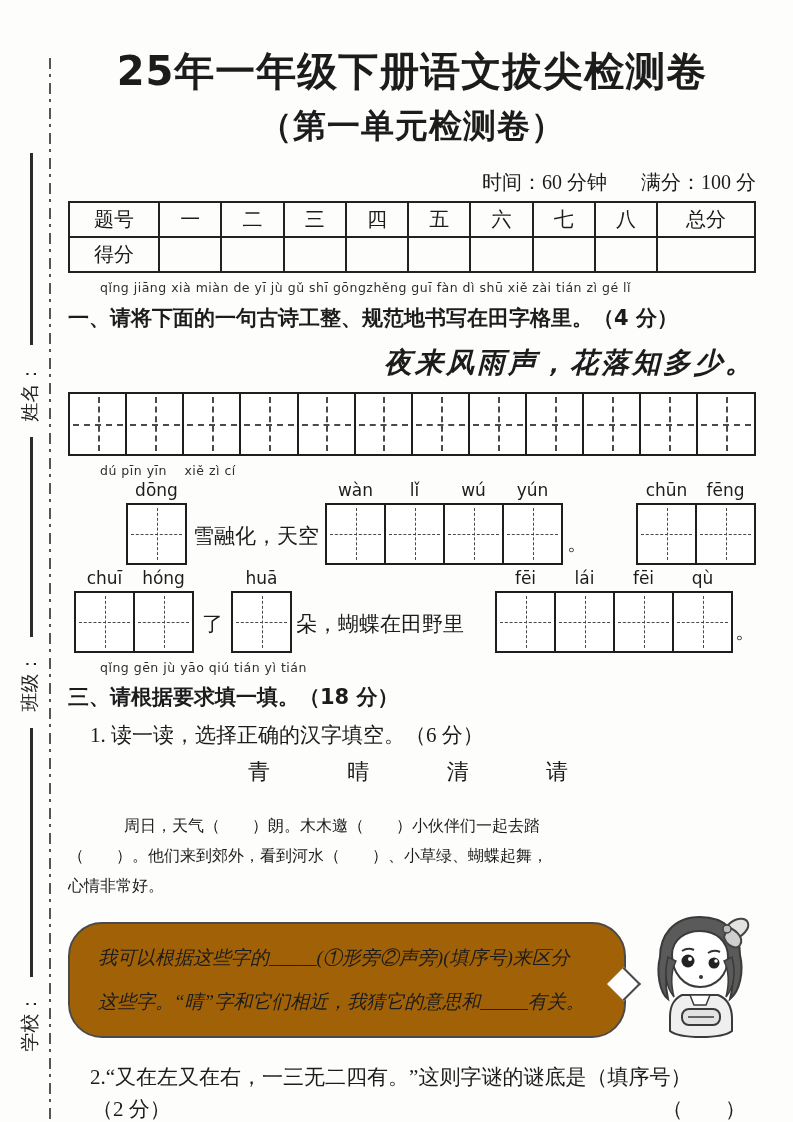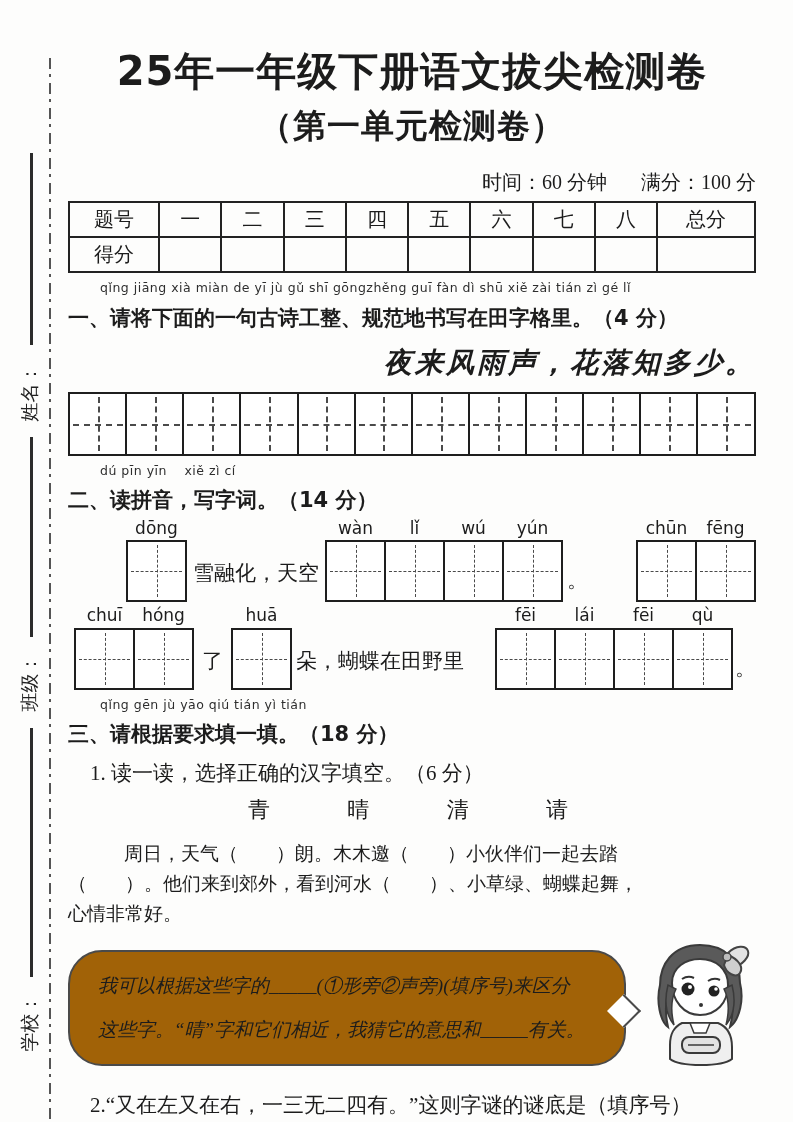--- a/index.html
+++ b/index.html
@@ -68,21 +68,21 @@
   .pword + .pword { margin-left:-2px; }
   .pword .py { font-family:"DejaVu Sans", sans-serif; font-size:17px; margin-bottom:3px; line-height:1.1; }
   .pword .bx { width:100%; height:62px; border:2px solid #1e1e1e; position:relative; box-sizing:border-box; background:#fff; }
   .pword .bx::before { content:""; position:absolute; left:50%; top:3px; bottom:3px; border-left:1.8px dashed #4a4a4a; }
   .pword .bx::after  { content:""; position:absolute; top:50%; left:3px; right:3px; border-top:1.8px dashed #4a4a4a; }
   .s2txt { font-size:21px; padding-bottom:15px; white-space:nowrap; }
   .s2period { font-size:21px; padding-bottom:8px; }
   
   .item-head { font-size:21px; margin-top:10px; padding-left:22px; }
   .char-row { display:flex; margin:8px 0 0 180px; width:320px; justify-content:space-between; font-size:22px; }
-  .para { font-size:19px; line-height:30px; margin-top:14px; }
+  .para { font-size:16px; line-height:30px; margin-top:24px; }
   .para .ind { display:inline-block; width:56px; }
   
   .bubble-wrap { display:flex; align-items:center; margin-top:10px; }
   .bubble {
     position:relative; width:548px; border:2px solid #4a4a4a; border-radius:34px;
     padding:12px 16px 12px 28px; font-size:19px; line-height:44px; background:#a16207;
     font-style:italic;
   }
   .bubble::after {
     content:""; position:absolute; right:-12px; top:42%; width:22px; height:22px;
@@ -163,21 +163,20 @@
         <div class="tzg"></div>
       <div class="tzg"></div>
         <div class="tzg"></div>
       <div class="tzg"></div>
         <div class="tzg"></div>
       <div class="tzg"></div>
         <div class="tzg"></div>
     </div>
 
     <div class="pyline">dú  pīn  yīn　 xiě  zì   cí</div>
-    <div class="sec-head">二、读拼音，写字词。（14 分）</div>
 
     <div class="s2row" style="padding-left:58px;">
       <div class="bgroup">
         <div class="pword">
             <span class="py">dōng</span>
             <span class="bx"></span>
           </div>
       </div>
       <span class="s2txt" style="margin:0 6px;">雪融化，天空</span>
       <div class="bgroup">

